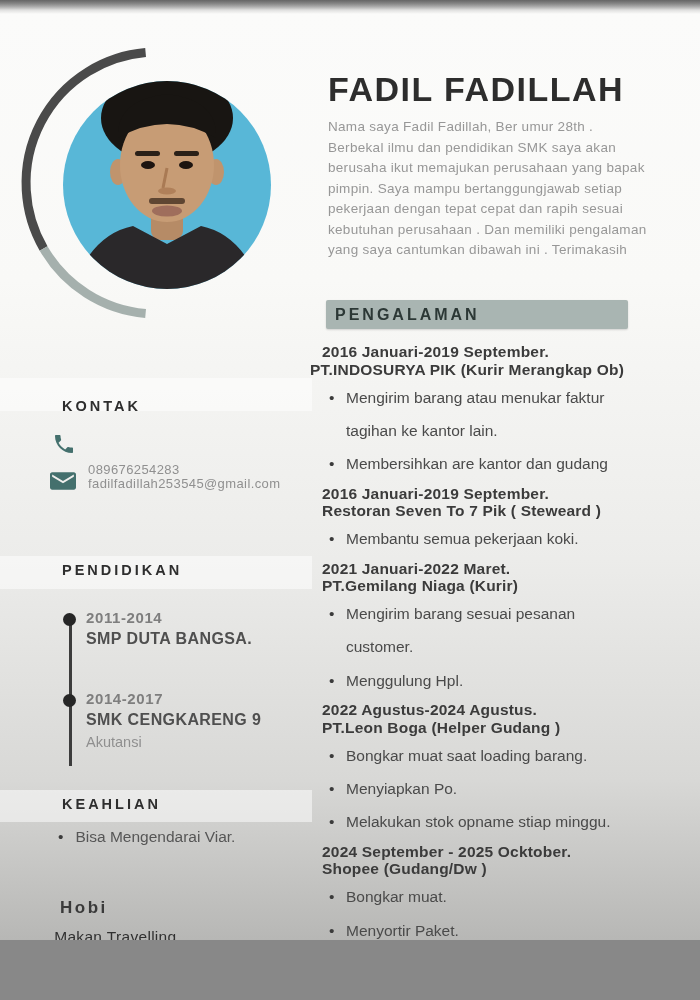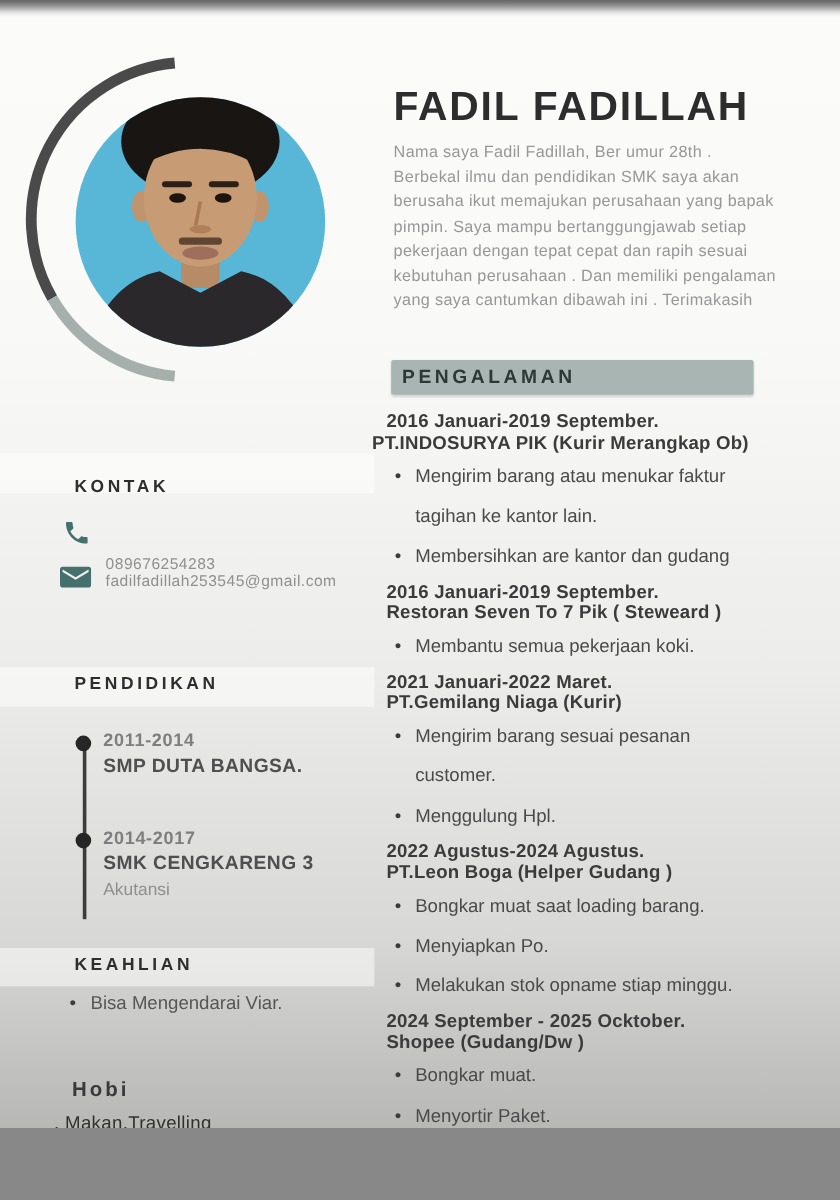--- a/index.html
+++ b/index.html
@@ -141,21 +141,21 @@
   <div class="contact-text" style="top:476px;">fadilfadillah253545@gmail.com</div>
 
   <div class="band" style="top:556px;"></div>
   <div class="side-header" style="top:562px;">PENDIDIKAN</div>
   <div class="tl-line"></div>
   <div class="tl-dot" style="top:613px;"></div>
   <div class="edu-years" style="top:609px;">2011-2014</div>
   <div class="edu-school" style="top:630px;">SMP DUTA BANGSA.</div>
   <div class="tl-dot" style="top:694px;"></div>
   <div class="edu-years" style="top:690px;">2014-2017</div>
-  <div class="edu-school" style="top:711px;">SMK CENGKARENG 3</div>
+  <div class="edu-school" style="top:711px;">SMK CENGKARENG 9</div>
   <div class="edu-detail" style="top:734px;">Akutansi</div>
 
   <div class="band" style="top:790px;height:32px;"></div>
   <div class="side-header" style="top:796px;">KEAHLIAN</div>
   <div class="skill-item">
     <span class="dot">•</span><span>Bisa Mengendarai Viar.</span>
   </div>
 
   <div class="hobby-title">Hobi</div>
   <div class="hobby-items">. Makan,Travelling</div>

